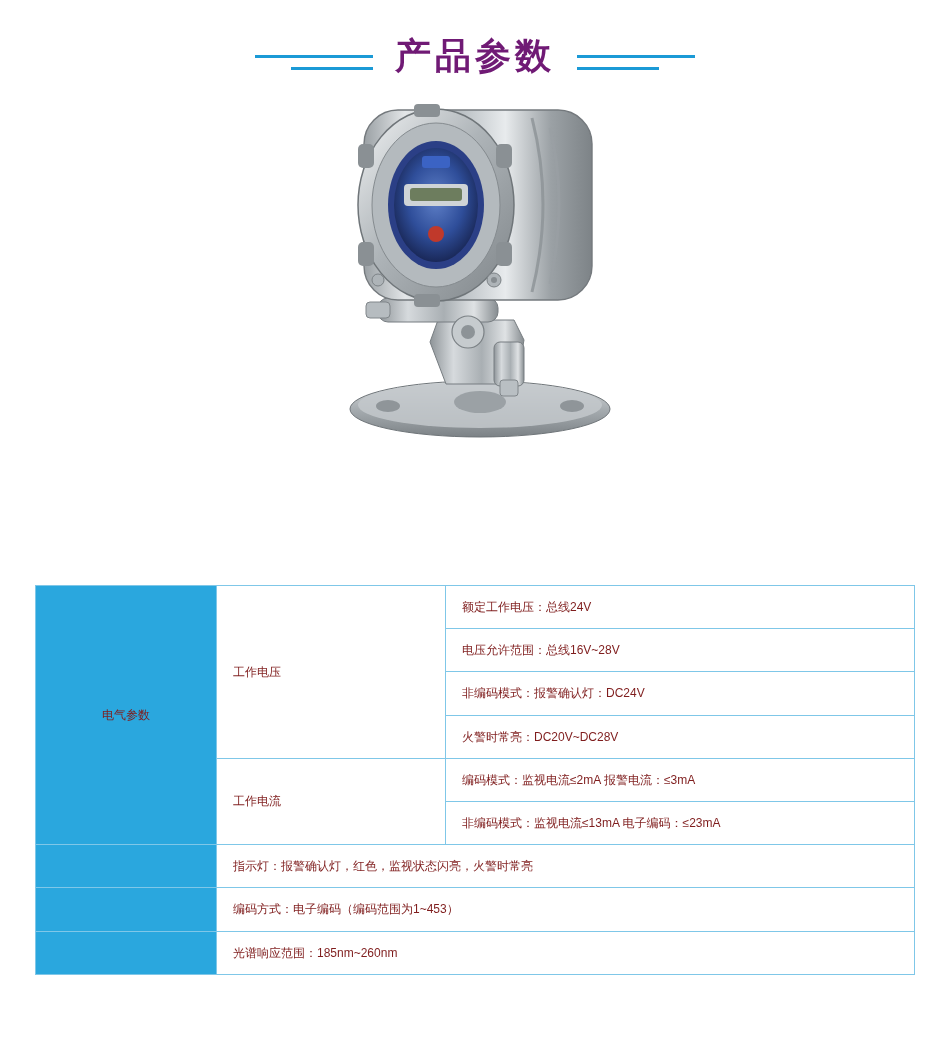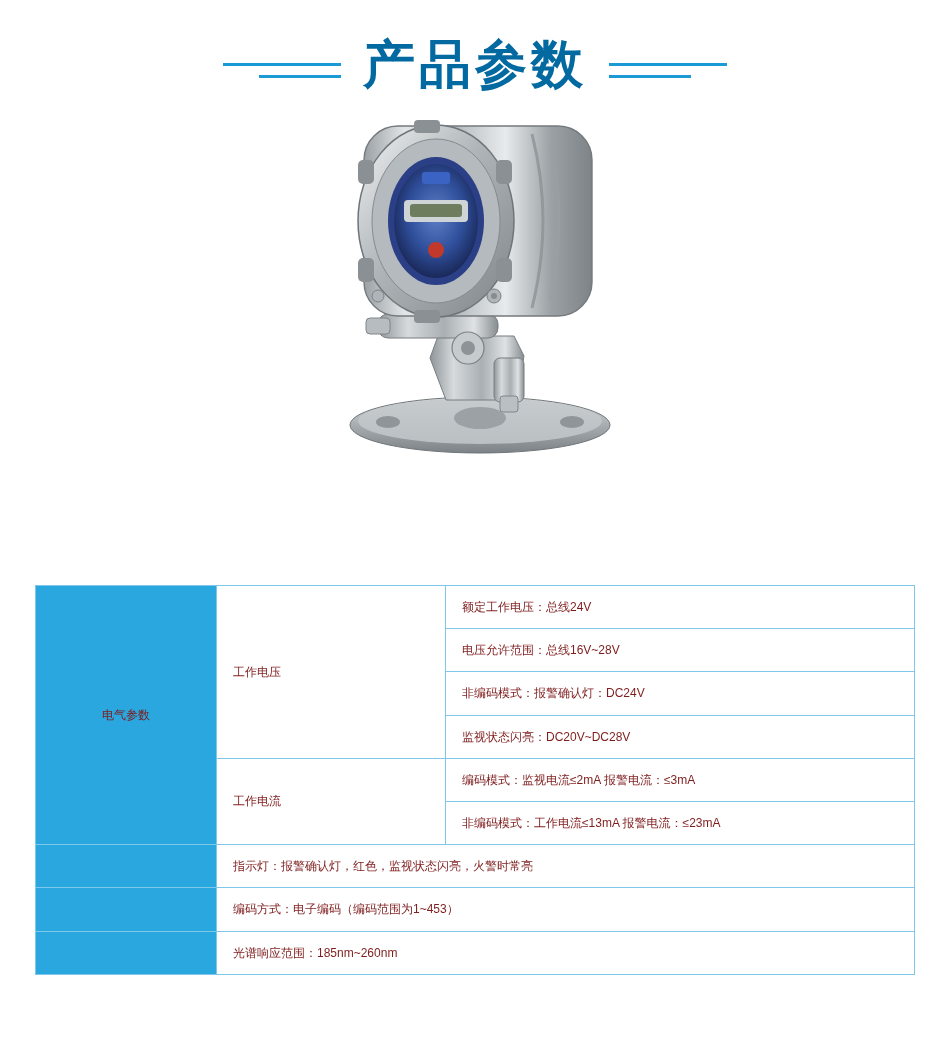--- a/index.html
+++ b/index.html
@@ -36,24 +36,24 @@
     position: absolute;
     top: 9px;
     width: 82px;
     height: 0;
     border-top: 3px solid #1b9ad6;
   }
   .header .rule.left::after { right: 0; }
   .header .rule.right::after { left: 0; }
 
   .header .title {
-    font-size: 52px;
+    font-size: 36px;
     font-weight: bold;
     letter-spacing: 4px;
-    color: #0369a1;
+    color: #701a75;
     line-height: 1;
     white-space: nowrap;
   }
 
   
   .product-area {
     position: relative;
     width: 950px;
     height: 418px;
   }
@@ -207,29 +207,29 @@
         <td class="sub" rowspan="4">工作电压</td>
         <td class="val">额定工作电压：总线24V</td>
       </tr>
       <tr>
         <td class="val">电压允许范围：总线16V~28V</td>
       </tr>
       <tr>
         <td class="val">非编码模式：报警确认灯：DC24V</td>
       </tr>
       <tr>
-        <td class="val">监视状态闪亮：DC20V~DC28V</td>
+        <td class="val">火警时常亮：DC20V~DC28V</td>
       </tr>
 
       <tr>
         <td class="sub" rowspan="2">工作电流</td>
         <td class="val">编码模式：监视电流≤2mA  报警电流：≤3mA</td>
       </tr>
       <tr>
-        <td class="val">非编码模式：工作电流≤13mA  报警电流：≤23mA</td>
+        <td class="val">非编码模式：监视电流≤13mA  电子编码：≤23mA</td>
       </tr>
 
       <tr>
         <td class="cat"></td>
         <td class="wide2" colspan="2">指示灯：报警确认灯，红色，监视状态闪亮，火警时常亮</td>
       </tr>
       <tr>
         <td class="cat"></td>
         <td class="wide2" colspan="2">编码方式：电子编码（编码范围为1~453）</td>
       </tr>

